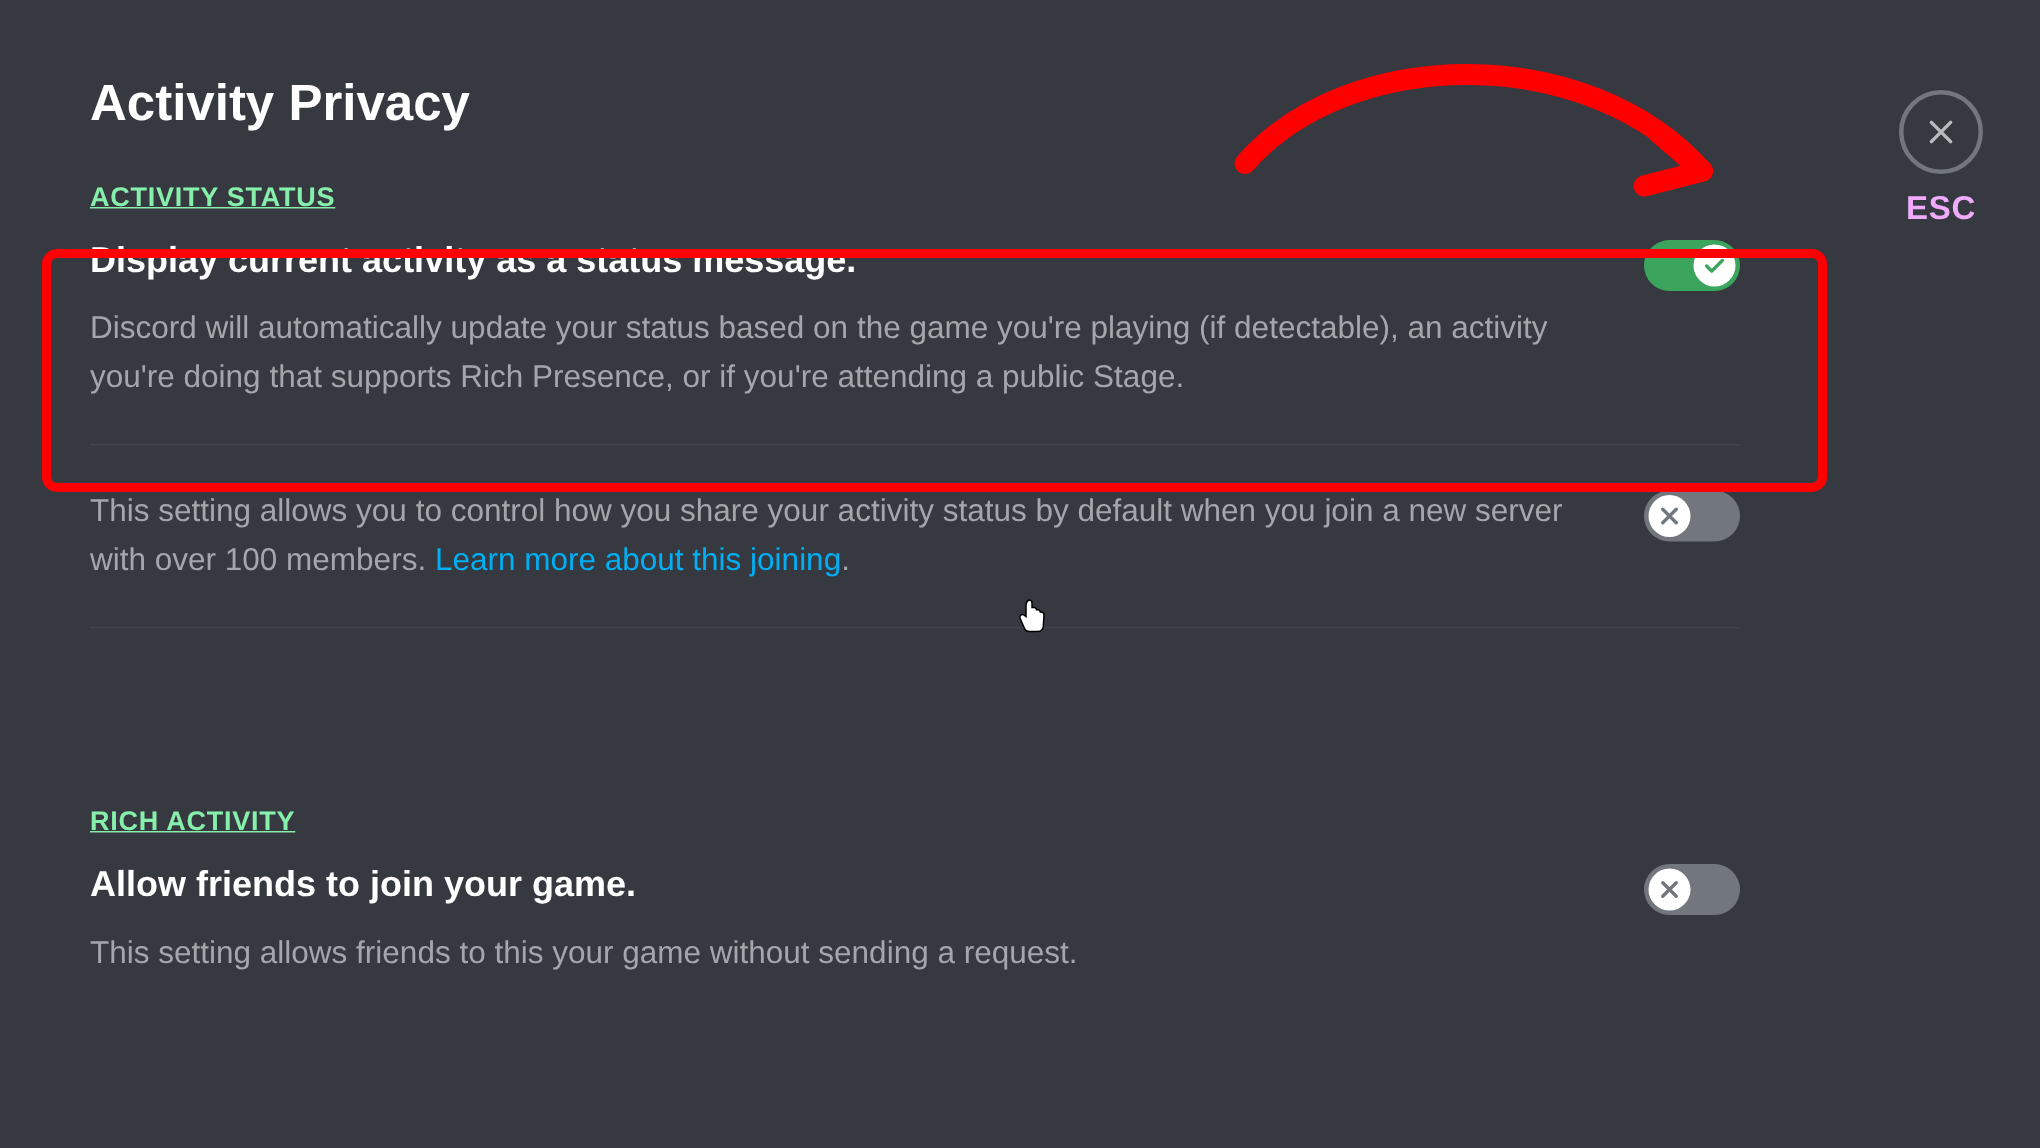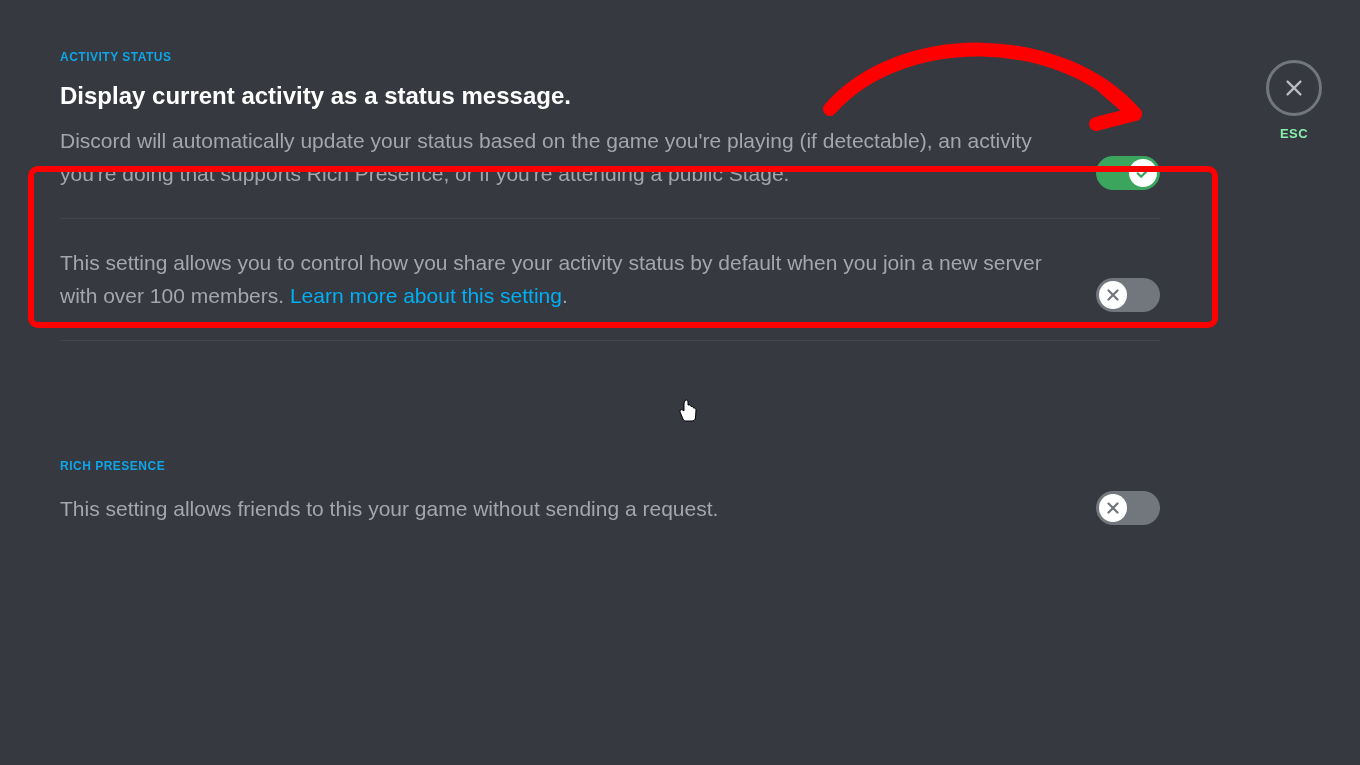--- a/index.html
+++ b/index.html
@@ -14,39 +14,40 @@
     padding: 50px 60px 0 60px;
     width: 1220px;
   }
   h1.page-title {
     color: #ffffff;
     font-size: 34px;
     font-weight: 700;
     margin-bottom: 32px;
   }
   .section-header {
-    color: #0ea5e9;
-    font-size: 12px;
+    color: #86efac;
+    font-size: 18px;
     font-weight: 700;
     letter-spacing: 0.5px;
     margin-bottom: 16px;
+    text-decoration: underline;
   }
   .setting-group {
     position: relative;
     padding-bottom: 28px;
   }
   .divider {
     border: none;
     border-top: 1px solid #42454a;
     margin: 0 0 28px 0;
   }
   .setting-row {
     display: flex;
     justify-content: space-between;
-    align-items: flex-end;
+    align-items: flex-start;
     gap: 30px;
   }
   .setting-title {
     color: #ffffff;
     font-size: 24px;
     font-weight: 600;
     line-height: 1.3;
     margin-bottom: 14px;
   }
   .setting-desc {
@@ -109,22 +110,22 @@
     border: 3px solid #72767d;
     border-radius: 50%;
     display: flex;
     align-items: center;
     justify-content: center;
     cursor: pointer;
     margin: 0 auto 10px auto;
   }
   .close-btn svg { width: 22px; height: 22px; stroke: #b9bbbe; }
   .esc-label {
-    color: #86efac;
-    font-size: 13px;
+    color: #f0abfc;
+    font-size: 22px;
     font-weight: 600;
     letter-spacing: 0.5px;
   }
   
   .arrow-svg {
     position: absolute;
     left: 820px;
     top: 34px;
     width: 340px;
     height: 120px;
@@ -138,20 +139,21 @@
     width: 20px;
     height: 24px;
     pointer-events: none;
   }
   .spacer { height: 90px; }
 </style>
 </head>
 <body>
 
 <div class="content">
+  <h1 class="page-title">Activity Privacy</h1>
 
   <div class="section-header">ACTIVITY STATUS</div>
 
   <div class="setting-group">
     <div class="setting-row">
       <div>
         <div class="setting-title">Display current activity as a status message.</div>
         <div class="setting-desc">Discord will automatically update your status based on the game you're playing (if detectable), an activity you're doing that supports Rich Presence, or if you're attending a public Stage.</div>
       </div>
       <div class="toggle on">
@@ -163,42 +165,43 @@
       </div>
     </div>
   </div>
 
   <hr class="divider">
 
   <div class="setting-group">
     <div class="setting-row">
       <div>
         <div class="setting-desc">
-          <span>This setting allows you to control how you share your activity status by default when you join a new server with over 100 members. </span><a href="#">Learn more about this setting</a><span>.</span>
+          <span>This setting allows you to control how you share your activity status by default when you join a new server with over 100 members. </span><a href="#">Learn more about this joining</a><span>.</span>
         </div>
       </div>
       <div class="toggle off">
         <div class="knob">
           <svg viewBox="0 0 24 24" fill="none">
               <path d="M6 6l12 12M18 6L6 18" stroke="#72767d" stroke-width="3" stroke-linecap="round"></path>
             </svg>
         </div>
       </div>
     </div>
   </div>
 
   <hr class="divider">
 
   <div class="spacer"></div>
 
-  <div class="section-header">RICH PRESENCE</div>
+  <div class="section-header">RICH ACTIVITY</div>
 
   <div class="setting-group">
     <div class="setting-row">
       <div>
+        <div class="setting-title">Allow friends to join your game.</div>
         <div class="setting-desc">This setting allows friends to this your game without sending a request.</div>
       </div>
       <div class="toggle off">
         <div class="knob">
           <svg viewBox="0 0 24 24" fill="none">
               <path d="M6 6l12 12M18 6L6 18" stroke="#72767d" stroke-width="3" stroke-linecap="round"></path>
             </svg>
         </div>
       </div>
     </div>

